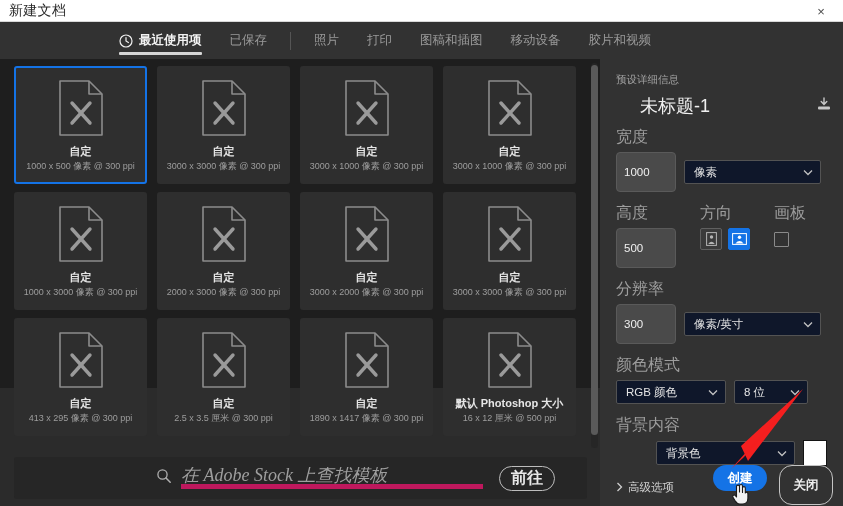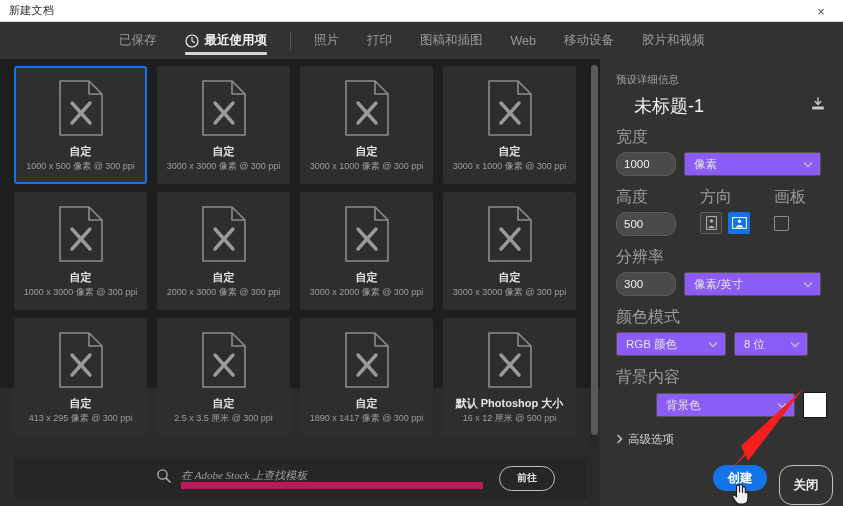--- a/index.html
+++ b/index.html
@@ -9,21 +9,21 @@
     background: #2b2b2b; overflow: hidden;
   }
   #app { position: relative; width: 843px; height: 506px; background: #2b2b2b; }
 
   
   .titlebar {
     position: absolute; left: 0; top: 0; width: 843px; height: 22px;
     background: #ffffff; border-bottom: 1px solid #d8d8d8;
     display: flex; align-items: center;
   }
-  .titlebar-text { font-size: 11px; color: #2a2a2a; margin-left: 9px; letter-spacing: .3px; }
+  .titlebar-text { font-size: 14px; color: #2a2a2a; margin-left: 9px; letter-spacing: .3px; }
   .titlebar-close {
     position: absolute; right: 0; top: 0; width: 44px; height: 22px;
     display: flex; align-items: center; justify-content: center;
     font-size: 13px; color: #4a4a4a; cursor: pointer;
   }
 
   
   .tabbar {
     position: absolute; left: 0; top: 22px; width: 843px; height: 37px;
     background: #323232; display: flex; align-items: center;
@@ -86,55 +86,55 @@
 
   
   .stock-bar {
     position: absolute; left: 14px; top: 398px; width: 573px; height: 42px;
     background: #262626; border-radius: 3px;
     display: flex; align-items: center; padding: 0 12px;
   }
   .search-icon { margin-left: 130px; margin-right: 9px; flex: none; }
   .stock-input {
     flex: 1; background: transparent; border: none; outline: none;
-    border-bottom: 7px solid #be185d; height: 22px;
+    border-bottom: 5px solid #be185d; height: 22px;
     font-family: "Liberation Serif", "DejaVu Serif", serif;
-    font-style: italic; font-size: 11px; color: #b9b9b9;
+    font-style: italic; font-size: 18px; color: #b9b9b9;
   }
   .stock-input::placeholder { color: #9e9e9e; font-style: italic; }
   .goto-btn {
     margin-left: 16px; margin-right: 20px;
     width: 56px; height: 25px; border-radius: 13px;
     border: 1px solid #bdbdbd; background: transparent;
-    color: #e8e8e8; font-size: 10px; font-weight: bold;
+    color: #e8e8e8; font-size: 16px; font-weight: bold;
     display: flex; align-items: center; justify-content: center; cursor: pointer;
     font-family: "Liberation Sans", sans-serif;
   }
 
   
   .details {
     position: absolute; left: 600px; top: 59px; width: 243px; height: 447px;
     background: #323232; padding: 14px 16px 0 16px;
   }
   .panel-label { font-size: 10.5px; color: #a0a0a0; margin-bottom: 8px; }
-  .doc-name-row { display: flex; align-items: center; justify-content: flex-end; margin-left: 30px; }
+  .doc-name-row { display: flex; align-items: center; justify-content: center; margin-left: 30px; }
   .doc-name {
     background: transparent; border: none; outline: none;
     font-size: 18px; color: #f0f0f0; width: 175px;
     font-family: "Liberation Sans", sans-serif;
   }
   .field-label { font-size: 16px; color: #9d9d9d; margin: 11px 0 4px 0; }
   .row { display: flex; align-items: center; gap: 8px; }
   .num-input {
-    width: 60px; height: 24px; background: #4a4a4a; border: 1px solid #5a5a5a;
-    border-radius: 10px; color: #f0f0f0; font-size: 11.5px; padding: 0 7px;
+    width: 60px; height: 40px; background: #4a4a4a; border: 1px solid #5a5a5a;
+    border-radius: 4px; color: #f0f0f0; font-size: 11.5px; padding: 0 7px;
     outline: none; font-family: "Liberation Sans", sans-serif;
   }
   .select {
-    position: relative; height: 24px; background: #8b5cf6; border: 1px solid #535353;
+    position: relative; height: 24px; background: #0f172a; border: 1px solid #535353;
     border-radius: 2px; display: flex; align-items: center;
     padding: 0 20px 0 9px; font-size: 11.5px; color: #e4e4e4; cursor: pointer;
     white-space: nowrap;
   }
   .select .chev {
     position: absolute; right: 7px; top: 50%; transform: translateY(-50%);
   }
   .w-unit { width: 137px; }
   .w-res { width: 137px; }
   .w-mode { width: 110px; }
@@ -185,49 +185,46 @@
 
 <div id="app">
 
   <div class="titlebar">
     <span class="titlebar-text">新建文档</span>
     <div class="titlebar-close">×</div>
   </div>
 
   <div class="tabbar">
     <div style="width:105px"></div>
-
-    <div class="tab">
-      <span>已保存</span>
-    </div>
 
     <div class="tab active">
       <span class="clock-icon">
         <svg width="14" height="14" viewBox="0 0 14 14">
           <circle cx="7" cy="7" r="6" fill="none" stroke="#f0f0f0" stroke-width="1.2"></circle>
           <path d="M7 3.5 V7 L9.4 8.5" fill="none" stroke="#f0f0f0" stroke-width="1.2" stroke-linecap="round"></path>
         </svg>
       </span>
       <span>最近使用项</span>
       <span class="tab-underline"></span>
     </div>
 
+    <div class="tab">
+      <span>已保存</span>
+    </div>
+
     <div class="tab-sep"></div>
 
     <div class="tab">
       <span>照片</span>
     </div>
     <div class="tab">
       <span>打印</span>
     </div>
     <div class="tab">
       <span>图稿和插图</span>
-    </div>
-    <div class="tab">
-      <span>Web</span>
     </div>
     <div class="tab">
       <span>移动设备</span>
     </div>
     <div class="tab">
       <span>胶片和视频</span>
     </div>
   </div>
 
   <div class="grid-panel">

